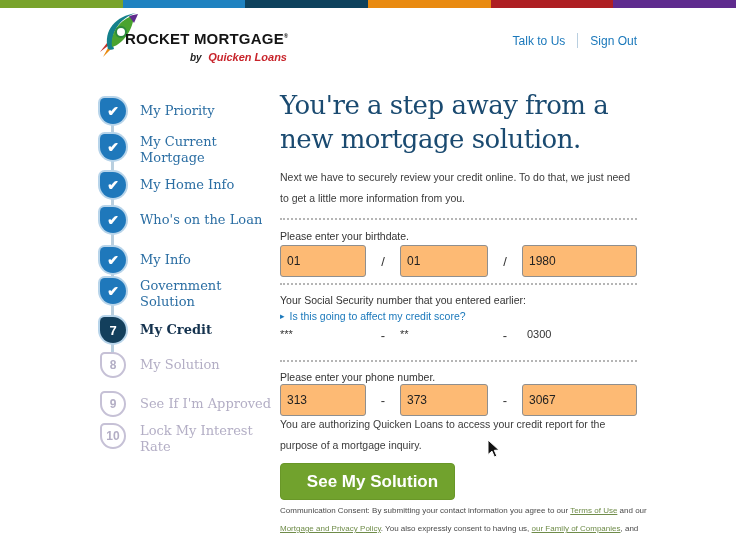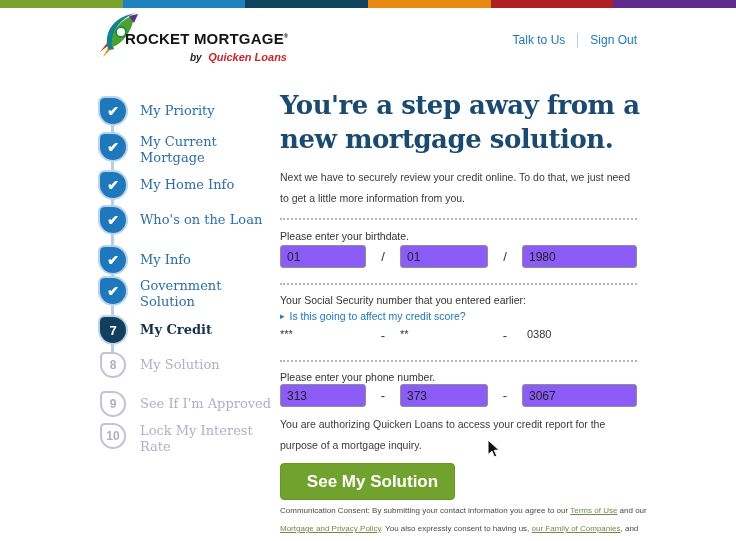--- a/index.html
+++ b/index.html
@@ -13,53 +13,53 @@
   
   .logo { position:absolute; left:98px; top:11px; width:220px; height:50px; }
   .logo svg.rocket { position:absolute; left:0; top:0; }
   .brand { position:absolute; left:27px; top:19px; font-size:15px; font-weight:bold; color:#141414; letter-spacing:.2px; white-space:nowrap; }
   .brand sup { font-size:6px; vertical-align:super; }
   .byline { position:absolute; left:60px; top:36px; white-space:nowrap; font-style:italic; }
   .byline .by { font-size:10px; font-weight:bold; color:#222;margin-left:32px; }
   .byline .ql { font-size:11px; font-weight:bold; color:#c8242b; margin-left:2px; }
 
   
-  .hlinks { position:absolute; top:33px; right:99px; display:flex; font-size:12px; color:#1a78bb; }
+  .hlinks { position:absolute; top:33px; right:99px; display:flex; align-items:center; font-size:12px; color:#1a78bb; }
   .hlinks .hl { cursor:pointer; }
   .hlinks .sep { width:1px; height:15px; background:#b9cfe0; margin:0 12px; }
 
   
   .sidebar { position:absolute; left:100px; top:0; width:178px; height:541px; }
   .connector { position:absolute; left:11px; top:110px; width:3px; height:256px; background:#b9cfdf; }
   .step { position:absolute; left:0; display:flex; }
   .badge { position:relative; z-index:1; width:26px; height:26px; border-radius:5px 14px 14px 14px;
            display:flex; align-items:center; justify-content:center; flex:0 0 26px; }
   .step.done .badge { background:#1f78bb; box-shadow:0 0 0 2px #b7d4ea; color:#fff; font-size:14px; font-weight:bold; }
   .step.current .badge { background:#133f5c; box-shadow:0 0 0 2px #b7d4ea; color:#fff; font-size:13px; font-weight:bold; font-family:"Liberation Sans",sans-serif; }
   .step.upcoming .badge { background:#fff; border:2px solid #c6c1d6; color:#b3aec5; font-size:12px; font-weight:bold; }
   .slabel { margin-left:14px; font-family:"DejaVu Serif",serif; font-size:13px; line-height:16px; color:#2b6ea3; padding-top:5px; }
   .step.two .slabel { padding-top:0; }
   .step.current .slabel { color:#14324e; font-weight:bold; }
   .step.upcoming .slabel { color:#b3aec5; }
   .slabel span { display:block; white-space:nowrap; }
 
   
   .main { position:absolute; left:280px; top:0; width:357px; height:541px; }
-  .headline { position:absolute; top:88px; left:0; font-family:"DejaVu Serif",serif; font-weight:bold;
+  .headline { position:absolute; top:88px; left:0; font-family:"DejaVu Serif",serif; font-weight:normal;
               font-size:26px; line-height:34px; color:#1a4a70; letter-spacing:-0.5px; }
   .headline span { display:block; white-space:nowrap; }
   .intro { position:absolute; top:167px; left:0; width:357px; font-size:10.5px; line-height:21px; color:#3b3b3b; }
   .dotted { position:absolute; left:0; width:357px; border-top:2px dotted #b5b5b5; height:0; }
   .div1 { top:218px; } .div2 { top:283px; } .div3 { top:360px; }
   .flabel { position:absolute; left:0; font-size:10.5px; color:#333; white-space:nowrap; }
   .bd-label { top:230px; } .ssn-label { top:294px; } .ph-label { top:371px; }
   .inrow { position:absolute; left:0; width:357px; display:flex; align-items:center; }
   .bd-row { top:245px; } .ph-row { top:384px; }
-  .inrow input { height:23px; border:1px solid #8f8f8f; border-radius:3px; padding:0 6px; font-size:12px;
-                 color:#222; font-family:"Liberation Sans",sans-serif; outline:none; background:#8b5cf6; }
+  .inrow input { height:32px; border:1px solid #8f8f8f; border-radius:3px; padding:0 6px; font-size:12px;
+                 color:#222; font-family:"Liberation Sans",sans-serif; outline:none; background:#fdba74; }
   .w1 { width:86px; } .w2 { width:88px; } .w3 { width:115px; }
   .insep { width:34px; text-align:center; font-size:13px; color:#333; flex:0 0 34px; }
   .ssn-link { position:absolute; top:310px; left:0; display:flex; align-items:center; font-size:10.5px; color:#1a78bb; cursor:pointer; white-space:nowrap; }
   .ssn-link .arrow { font-size:9px; margin-right:5px; }
   .ssn-link .q { text-decoration:none; }
   .ssn-mask { position:absolute; top:328px; left:0; width:357px; display:flex; font-size:11px; color:#333; }
   .ssn-mask .cell1 { width:86px; } .ssn-mask .cell2 { width:88px; } .ssn-mask .cell3 { width:115px; padding-left:5px; }
   .auth { position:absolute; top:414px; left:0; width:357px; font-size:10.5px; line-height:21px; color:#3b3b3b; }
   .btn { position:absolute; top:463px; left:0; width:175px; height:37px; background:#71a22d; border:1px solid #699728;
          border-radius:4px; color:#fff; font-size:17px; font-weight:bold; font-family:"Liberation Sans",sans-serif;
@@ -224,21 +224,21 @@
   <div class="flabel ssn-label">Your Social Security number that you entered earlier:</div>
   <div class="ssn-link">
     <span class="arrow">▸</span>
     <span class="q">Is this going to affect my credit score?</span>
   </div>
   <div class="ssn-mask">
     <span class="cell1">***</span>
     <span class="insep">-</span>
     <span class="cell2">**</span>
     <span class="insep">-</span>
-    <span class="cell3">0380</span>
+    <span class="cell3">0300</span>
   </div>
 
   <div class="dotted div3"></div>
 
   <div class="flabel ph-label">Please enter your phone number.</div>
   <div class="inrow ph-row">
     <input class="w1" value="313" style="">
     <span class="insep">-</span>
     <input class="w2" value="373" style="">
     <span class="insep">-</span>

